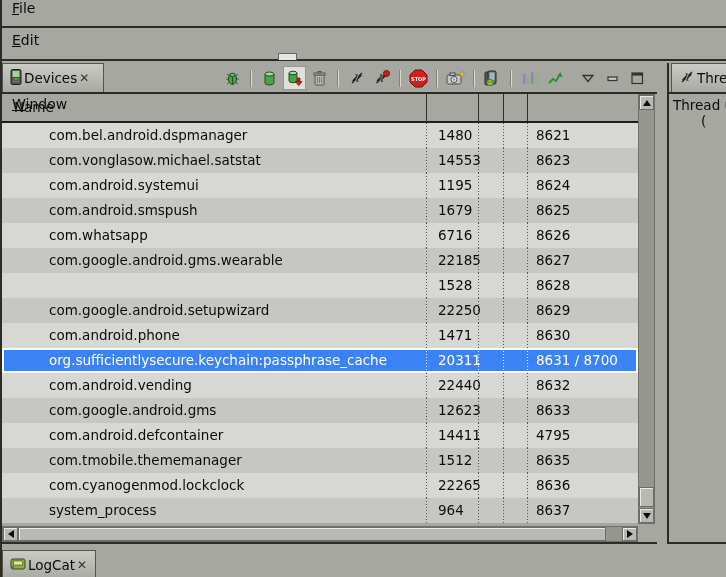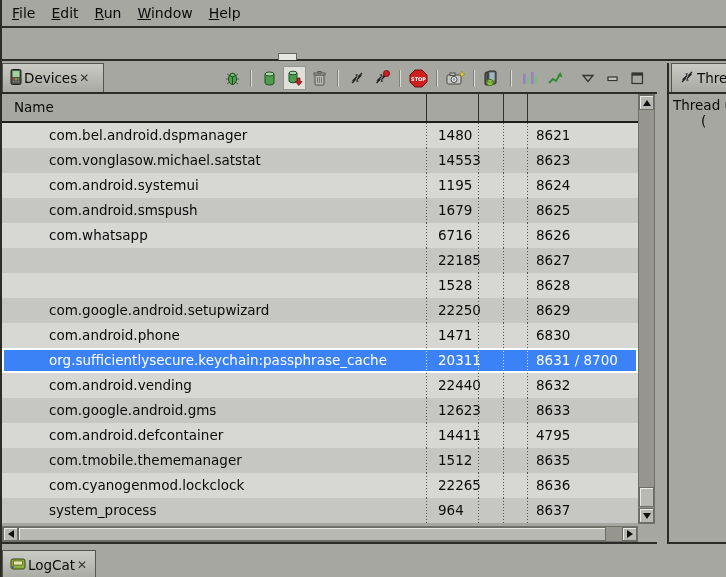--- a/index.html
+++ b/index.html
@@ -3,21 +3,21 @@
 <meta charset="utf-8">
 <style>
   html,body{margin:0;padding:0;}
   #win{position:relative;width:726px;height:577px;background:#a7a7a1;overflow:hidden;
        font-family:"DejaVu Sans","Liberation Sans",sans-serif;color:#0b0b0b;}
   .abs{position:absolute;}
   .edge-left{left:0;top:0;bottom:0;width:2px;background:#2b2b27;z-index:60;}
 
   
   .menubar{left:0;top:0;right:0;height:26px;border-bottom:2px solid #2b2b27;
-           display:flex;align-items:center;gap:16px;padding-left:12px;font-size:14px;}
+           display:flex;align-items:flex-start;gap:16px;padding-left:12px;font-size:14px;flex-direction:column;}
   .menu-item{cursor:default;}
   
   .toolstrip{left:0;top:28px;right:0;height:31px;border-bottom:2px solid #2b2b27;}
   .notch{position:absolute;left:278px;top:25px;width:17px;height:6px;background:#e6e6e2;
          border:1px solid #66665f;border-bottom:none;}
 
   
   .devices-panel{left:0;top:63px;width:657px;height:481px;}
   .dp-tabline{position:absolute;left:0;right:0;top:29px;height:2px;background:#2b2b27;}
   .dp-bottomline{position:absolute;left:0;right:0;bottom:0;height:2px;background:#2b2b27;}
@@ -298,20 +298,21 @@
           <i class="ds" style="left: 525px;"></i>
           <span class="c-name">com.whatsapp</span>
           <span class="c-pid">6716</span>
           <span class="c-port">8626</span>
         </div>
         <div class="row">
           <i class="ds" style="left: 424px;"></i>
           <i class="ds" style="left: 476px;"></i>
           <i class="ds" style="left: 501px;"></i>
           <i class="ds" style="left: 525px;"></i>
+          <span class="c-name">com.google.android.gms.wearable</span>
           <span class="c-pid">22185</span>
           <span class="c-port">8627</span>
         </div>
         <div class="row">
           <i class="ds" style="left: 424px;"></i>
           <i class="ds" style="left: 476px;"></i>
           <i class="ds" style="left: 501px;"></i>
           <i class="ds" style="left: 525px;"></i>
           <span class="c-pid">1528</span>
           <span class="c-port">8628</span>
@@ -325,21 +326,21 @@
           <span class="c-pid">22250</span>
           <span class="c-port">8629</span>
         </div>
         <div class="row">
           <i class="ds" style="left: 424px;"></i>
           <i class="ds" style="left: 476px;"></i>
           <i class="ds" style="left: 501px;"></i>
           <i class="ds" style="left: 525px;"></i>
           <span class="c-name">com.android.phone</span>
           <span class="c-pid">1471</span>
-          <span class="c-port">6830</span>
+          <span class="c-port">8630</span>
         </div>
         <div class="row sel">
           <i class="ds" style="left: 424px;"></i>
           <i class="ds" style="left: 476px;"></i>
           <i class="ds" style="left: 501px;"></i>
           <i class="ds" style="left: 525px;"></i>
           <span class="c-name">org.sufficientlysecure.keychain:passphrase_cache</span>
           <span class="c-pid">20311</span>
           <span class="c-port">8631 / 8700</span>
         </div>

